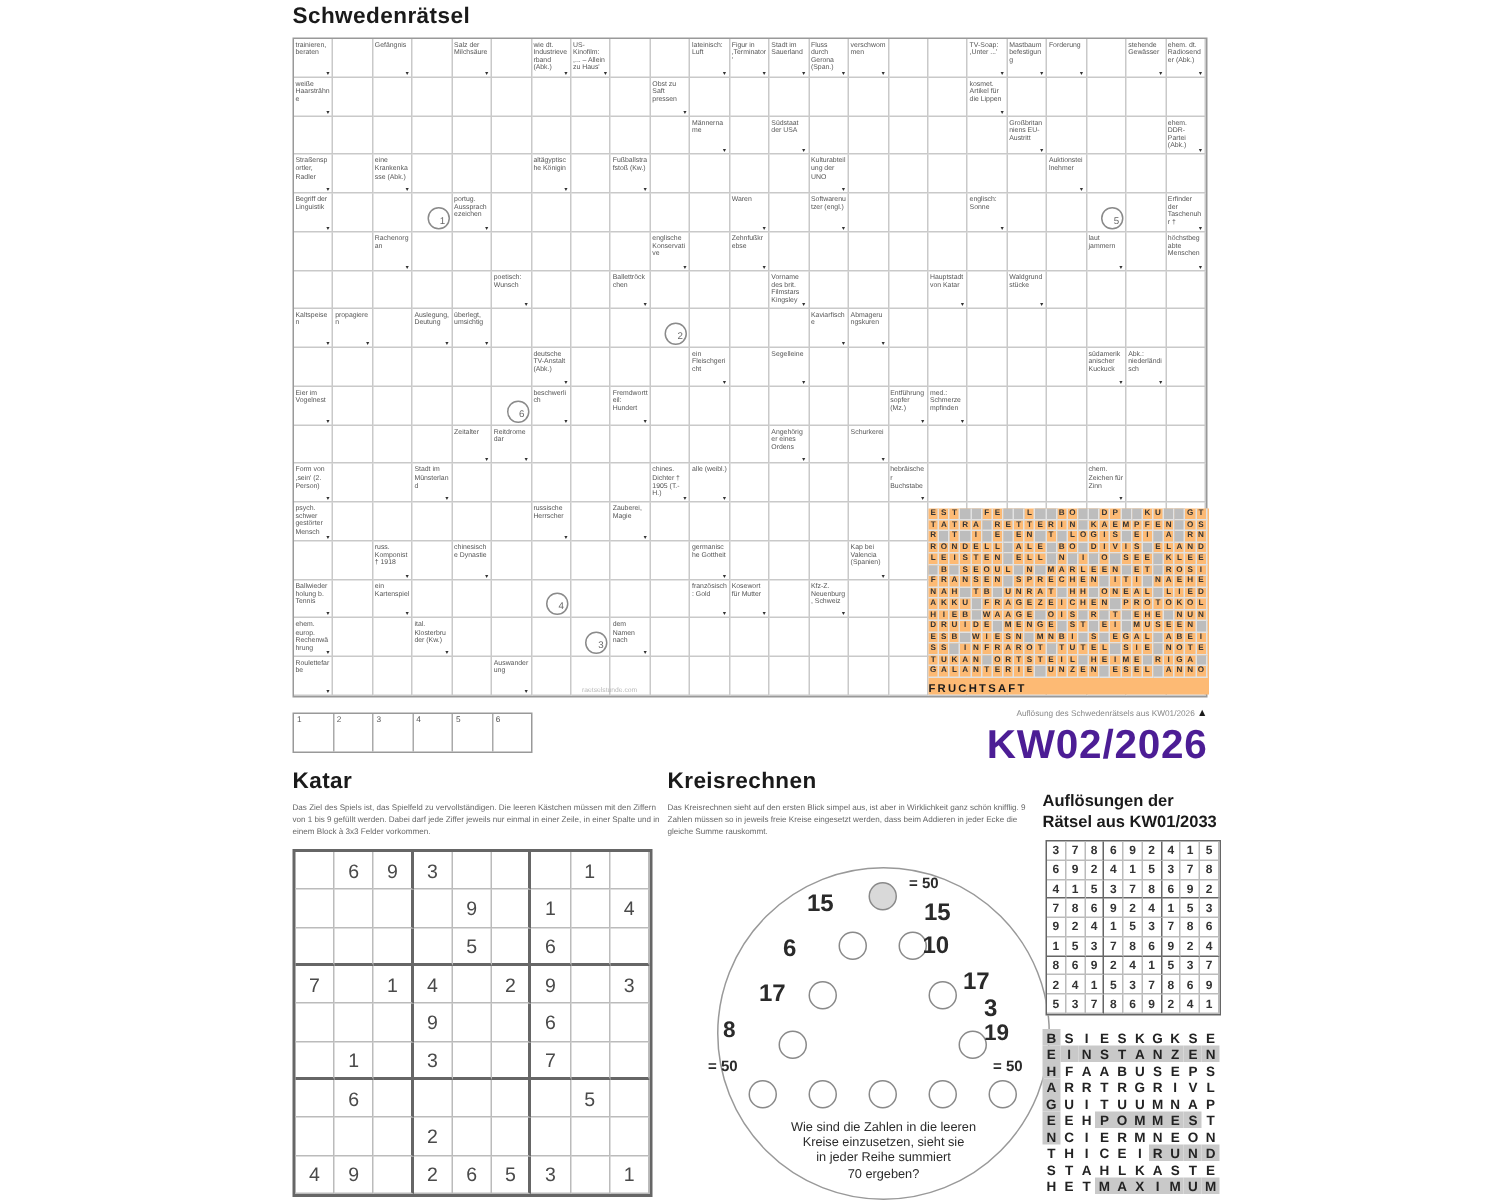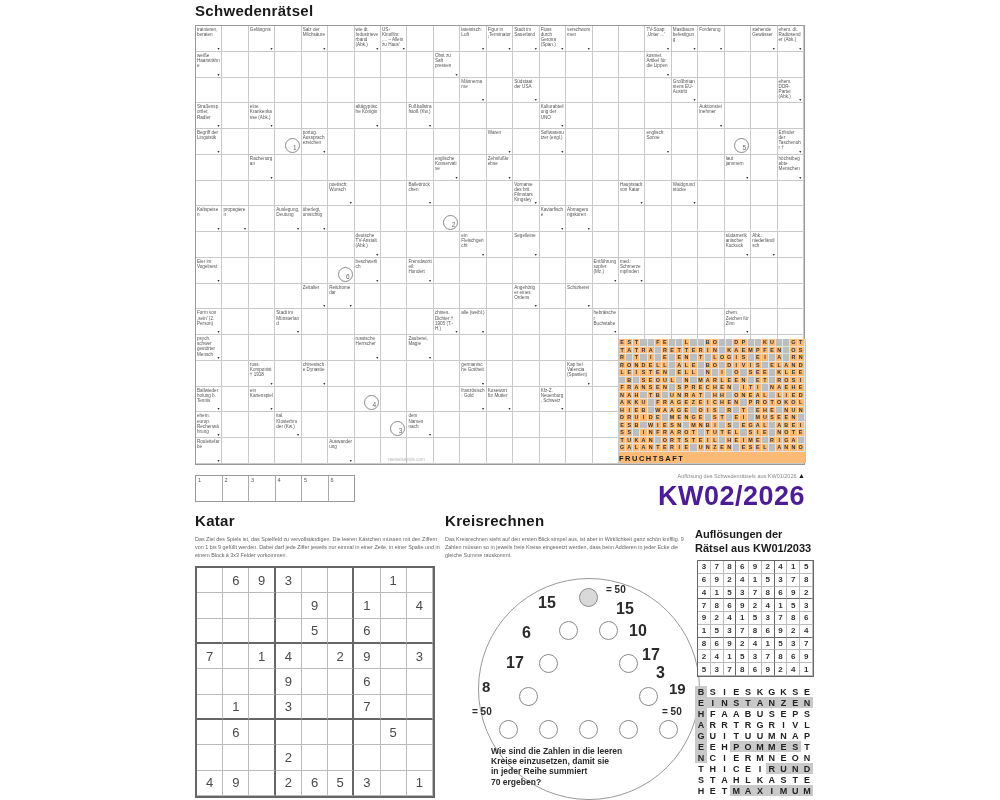--- a/index.html
+++ b/index.html
@@ -57,21 +57,21 @@
 
   
   #kreis{left:440px;top:570px;width:250px;height:230px;margin-left:26px;}
   #kreis-circle{position:absolute;left:12px;top:8px;width:222px;height:222px;border:1px solid #999;border-radius:50%;box-sizing:border-box;}
   .k-node{position:absolute;width:19px;height:19px;border:1px solid #8a8a8a;border-radius:50%;background:#fff;box-sizing:border-box;}
   .k-node.filled{background:#d9d9d9;}
   .k-label{position:absolute;font-weight:bold;color:#2a2a2a;}
   .k-lab-m{font-size:16px;}
   .k-lab-b{font-size:15px;}
   .k-lab-s{font-size:10px;}
-  #k-question{position:absolute;left:25px;top:176px;width:196px;font-size:8.5px;font-weight:bold;color:#2a2a2a;line-height:1.2;}
+  #k-question{position:absolute;left:25px;top:176px;width:196px;text-align:center;font-size:8.5px;font-weight:normal;color:#2a2a2a;line-height:1.2;}
 
   
   #solutions-heading{left:695px;top:528px;width:118px;font-size:11px;font-weight:bold;color:#1a1a1a;line-height:1.25;}
   #sol-sudoku{left:697px;top:560px;width:117px;height:117px;display:grid;
     grid-template-columns:repeat(9,1fr);grid-template-rows:repeat(9,1fr);
     border:1.5px solid #666;box-sizing:border-box;background:#fff;}
   .ss-cell{border-right:.5px solid #bbb;border-bottom:.5px solid #bbb;box-sizing:border-box;
     display:flex;align-items:center;justify-content:center;font-size:8px;font-weight:bold;color:#333;}
   .ss-cell.br{border-right:1.5px solid #666;}
   .ss-cell.bb{border-bottom:1.5px solid #666;}
@@ -1020,28 +1020,28 @@
       <div class="k-node" style="left: 153px; top: 150px;"></div>
       <div class="k-node" style="left: 193px; top: 150px;"></div>
     </div>
   <span class="k-label k-lab-s" style="left:140px;top:14px;">= 50</span>
   <span class="k-label k-lab-m" style="left:72px;top:24px;">15</span>
   <span class="k-label k-lab-m" style="left:56px;top:54px;">6</span>
   <span class="k-label k-lab-m" style="left:40px;top:84px;">17</span>
   <span class="k-label k-lab-b" style="left:16px;top:108px;">8</span>
   <span class="k-label k-lab-s" style="left:6px;top:136px;">= 50</span>
   <span class="k-label k-lab-m" style="left:150px;top:30px;">15</span>
-  <span class="k-label k-lab-m" style="left:163px;top:52px;">10</span>
+  <span class="k-label k-lab-m" style="left:149px;top:52px;">10</span>
   <span class="k-label k-lab-m" style="left:176px;top:76px;">17</span>
   <span class="k-label k-lab-m" style="left:190px;top:94px;">3</span>
-  <span class="k-label k-lab-b" style="left:203px;top:110px;">19</span>
+  <span class="k-label k-lab-b" style="left:190px;top:110px;">19</span>
   <span class="k-label k-lab-s" style="left:196px;top:136px;">= 50</span>
   <div id="k-question">
     <div>Wie sind die Zahlen in die leeren</div>
-    <div>Kreise einzusetzen, damit sie</div>
+    <div>Kreise einzusetzen, sieht sie</div>
     <div>in jeder Reihe summiert</div>
     <div>70 ergeben?</div>
   </div>
 </div>
 
 <div class="abs" id="solutions-heading">Auflösungen der Rätsel aus KW01/2033</div>
 <div class="abs" id="sol-sudoku">
     <div class="ss-cell">3</div>
     <div class="ss-cell">7</div>
     <div class="ss-cell br">8</div>

